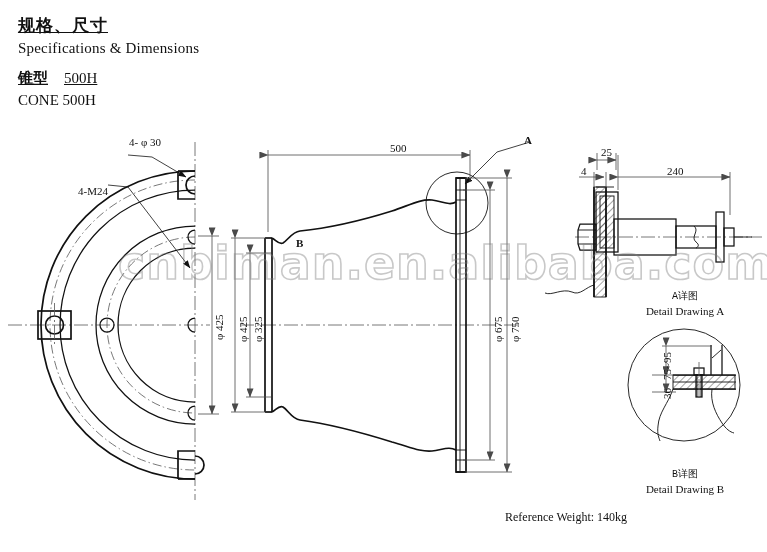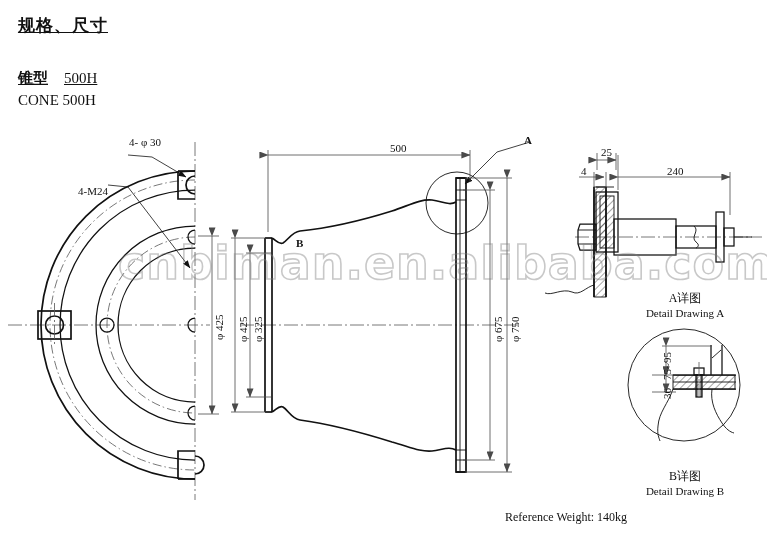--- a/index.html
+++ b/index.html
@@ -19,21 +19,21 @@
   .m-cn{font-size:15px;font-weight:bold;line-height:1.45;
         font-family:"DejaVu Sans","Liberation Sans",sans-serif;text-decoration:underline;}
   .m-cn .mv{font-family:"Liberation Serif",serif;font-weight:normal;padding-left:16px;}
   .m-en{font-size:15px;line-height:1.45;}
 
   
   .lbl{position:absolute;font-size:11px;white-space:nowrap;line-height:1;}
   .lbl.v{transform-origin:0 0;transform:rotate(-90deg);}
   .lbl.b{font-weight:bold;}
   .cap{position:absolute;text-align:center;font-size:11px;line-height:1.35;white-space:nowrap;}
-  .cap .cn{font-family:Liberation Serif, serif;font-size:12px;}
+  .cap .cn{font-family:Liberation Mono, monospace;font-size:10px;}
 
   
   svg.draw{position:absolute;left:0;top:0;width:767px;height:552px;overflow:visible;}
   .ln{stroke:#111;fill:none;}
   .thin{stroke-width:.9;}
   .thick{stroke-width:1.7;}
   .med{stroke-width:1.25;}
   .dim{stroke:#4a4a4a;stroke-width:.8;fill:none;}
   .ctr{stroke:#555;stroke-width:.8;fill:none;stroke-dasharray:14 3 2 3;}
   .hid{stroke:#555;stroke-width:.8;fill:none;stroke-dasharray:9 3 1.5 3;}
@@ -51,20 +51,21 @@
   .note .cn{font-family:"DejaVu Sans","Liberation Sans",sans-serif;font-weight:bold;font-size:11.5px;}
   .note .en{font-family:"Liberation Serif",serif;font-size:12px;text-align:center;}
 </style>
 </head>
 <body>
 
 <div class="page">
 
   <div class="title-block">
     <div class="t-cn">规格、尺寸</div>
+    <div class="t-en">Specifications &amp; Dimensions</div>
   </div>
   <div class="model-block">
     <div class="m-cn"><span>锥型</span><span class="mv">500H</span></div>
     <div class="m-en">CONE 500H</div>
   </div>
 
   <svg class="draw" viewBox="0 0 767 552">
     <defs>
       <pattern id="hatchA" width="5" height="5" patternTransform="rotate(45)" patternUnits="userSpaceOnUse">
         <line x1="0" y1="0" x2="0" y2="5" stroke="#111" stroke-width=".75"></line>

